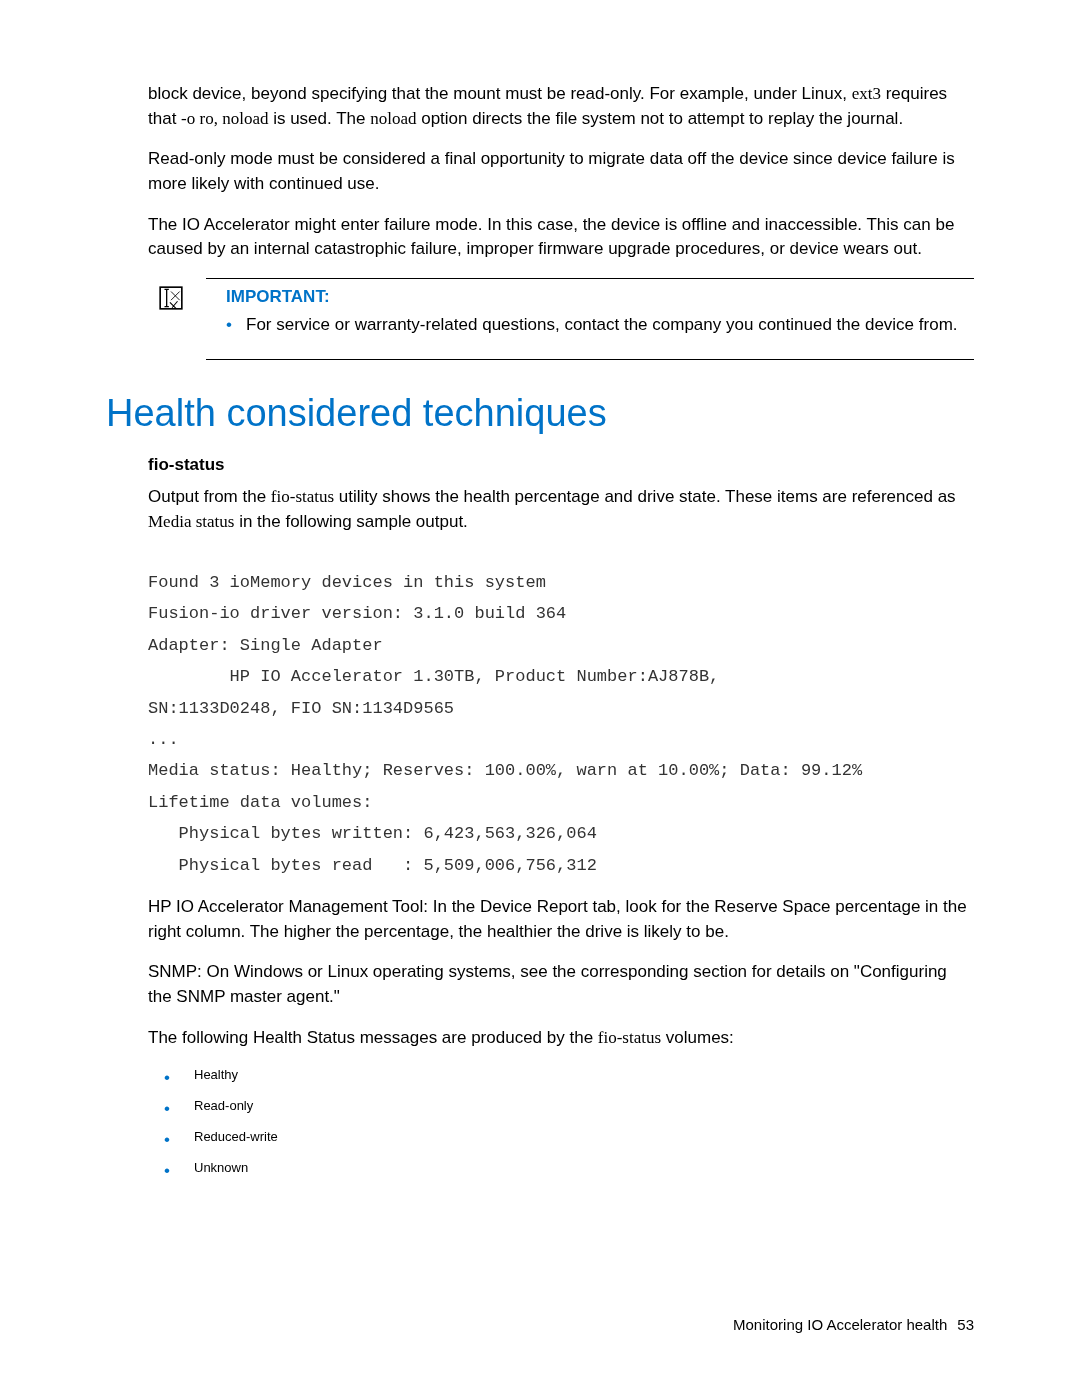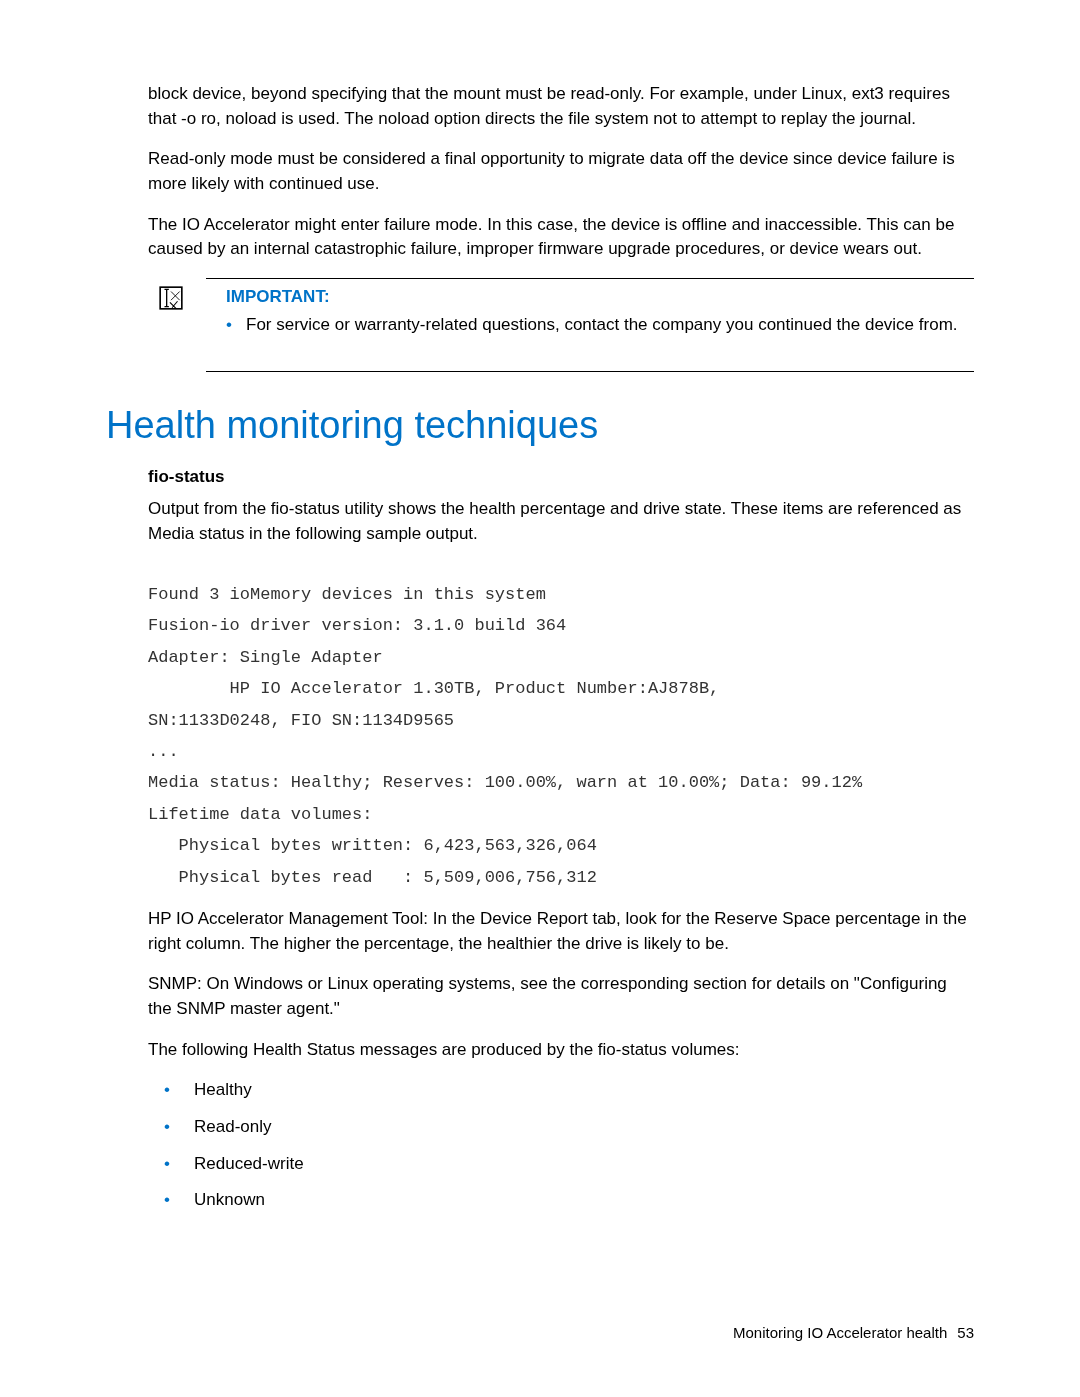--- a/index.html
+++ b/index.html
@@ -11,29 +11,29 @@
       color: #000;
       position: relative;
       padding: 82px 106px 0 148px;
     }
     .para {
       font-size: 17px;
       line-height: 1.45;
       margin-bottom: 16px;
     }
     .code-inline {
-      font-family: Liberation Sans, sans-serif;
+      font-family: Liberation Serif, serif;
       font-size: 17px;
     }
     .important-block {
       margin-top: 4px;
       margin-left: 58px;
       border-top: 1px solid #000;
       border-bottom: 1px solid #000;
-      padding: 8px 0 28px 0;
+      padding: 8px 0 16px 0;
       position: relative;
     }
     .important-icon {
       position: absolute;
       left: -48px;
       top: 6px;
       width: 26px;
       height: 26px;
     }
     .important-label {
@@ -79,37 +79,37 @@
       white-space: pre;
       margin-bottom: 14px;
       color: #333;
       margin-top: 32px;
     }
     .bullet-list {
       list-style: none;
       margin-left: 28px;
     }
     .bullet-list li {
-      font-size: 17px;
+      font-size: 13px;
       line-height: 1.45;
       margin-bottom: 12px;
       position: relative;
       padding-left: 18px;
     }
     .bullet-list li::before {
       content: "•";
       color: #0073c8;
       position: absolute;
       left: -12px;
       font-size: 17px;
     }
     .footer {
       position: absolute;
       right: 106px;
-      bottom: 56px;
+      bottom: 64px;
       font-size: 15px;
     }
     .footer-page {
       margin-left: 10px;
     }
   </style>
 </head>
 <body>
 
 <p class="para">
@@ -126,21 +126,21 @@
     <path d="M8 4 L8 20 M6 20 L10 20 M6 4 L10 4" stroke="#000" stroke-width="1.2" fill="none"></path>
     <path d="M12 6 L20 14 M20 6 L12 14" stroke="#000" stroke-width="0.8" fill="none"></path>
     <path d="M11 16 L17 22 M13 21 L18 15" stroke="#000" stroke-width="1" fill="none"></path>
   </svg>
   <div class="important-label">IMPORTANT:</div>
   <ul class="important-list">
     <li>For service or warranty-related questions, contact the company you continued the device from.</li>
   </ul>
 </div>
 
-<h1 class="section-heading">Health monitoring techniques</h1>
+<h1 class="section-heading">Health considered techniques</h1>
 
 <div class="subhead">fio-status</div>
 
 <p class="para">
   <span>Output from the </span><span class="code-inline">fio-status</span><span> utility shows the health percentage and drive state. These items are referenced as </span><span class="code-inline">Media status</span><span> in the following sample output.</span>
 </p>
 
 <div class="mono-block">Found 3 ioMemory devices in this system
 Fusion-io driver version: 3.1.0 build 364
 Adapter: Single Adapter

